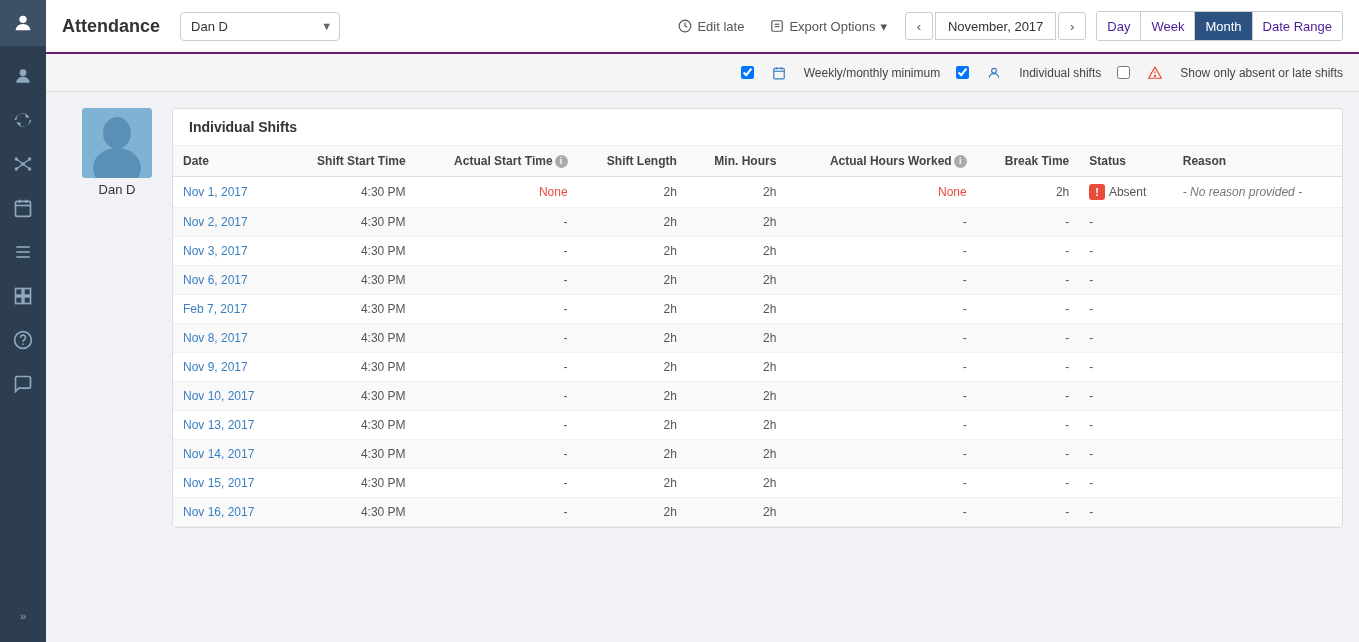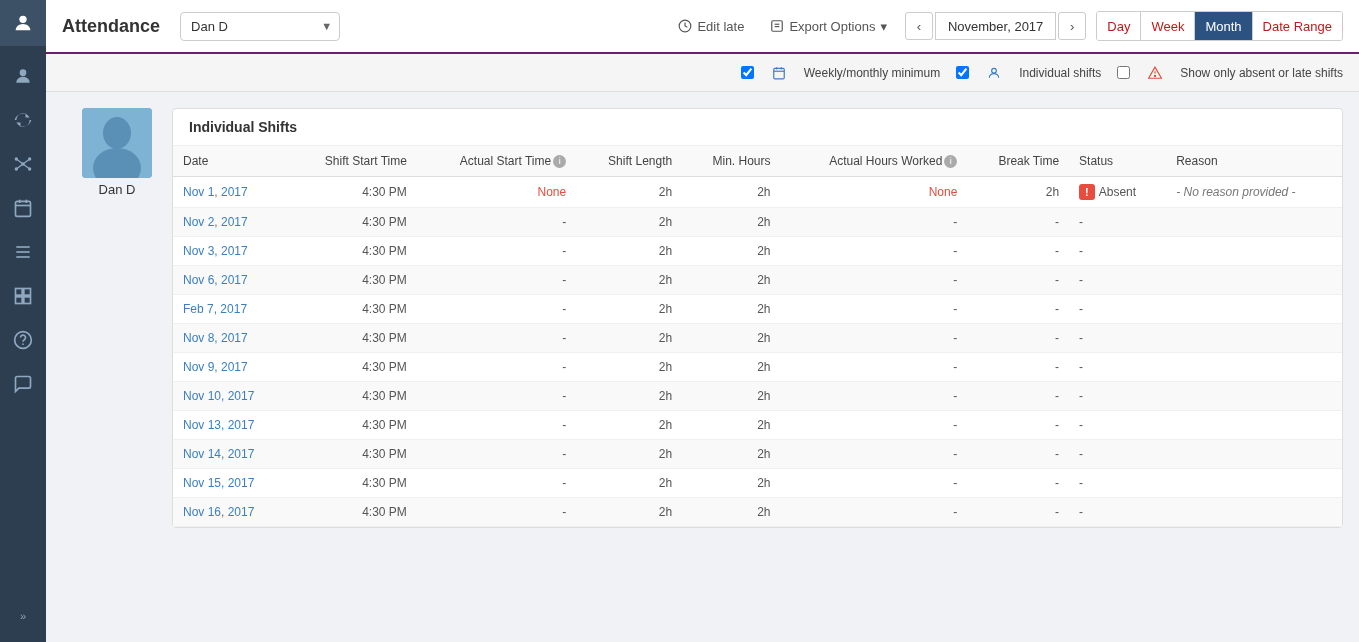--- a/index.html
+++ b/index.html
@@ -94,21 +94,21 @@
       display: flex; align-items: center; justify-content: center;
       cursor: pointer; color: #555; border-radius: 3px;
     }
     .period-label {
       border: 1px solid #ccc; background: #fff;
       padding: 4px 12px; font-size: 13px; color: #333;
       height: 28px; display: flex; align-items: center;
     }
     .btn-view {
       border: 1px solid #ccc; background: #fff;
-      padding: 4px 10px; font-size: 13px; color: #b91c1c;
+      padding: 4px 10px; font-size: 13px; color: #4c1d95;
       cursor: pointer; height: 28px;
     }
     .btn-view.active {
       background: #2c5282; color: #fff; border-color: #2c5282;
     }
     .view-group {
       display: flex; border: 1px solid #ccc; border-radius: 3px; overflow: hidden;
     }
     .view-group .btn-view {
       border: none; border-right: 1px solid #ccc; border-radius: 0;
@@ -166,21 +166,21 @@
     .shifts-table {
       width: 100%;
       border-collapse: collapse;
       font-size: 12px;
     }
     .shifts-table th {
       background: #f9f9f9;
       border-bottom: 1px solid #ddd;
       padding: 8px 10px;
       text-align: right;
-      font-weight: 400;
+      font-weight: 700;
       color: #444;
       vertical-align: middle;
       white-space: nowrap;
     }
     .shifts-table th:first-child {
       text-align: left;
     }
     .shifts-table td {
       padding: 7px 10px;
       border-bottom: 1px solid #f0f0f0;

